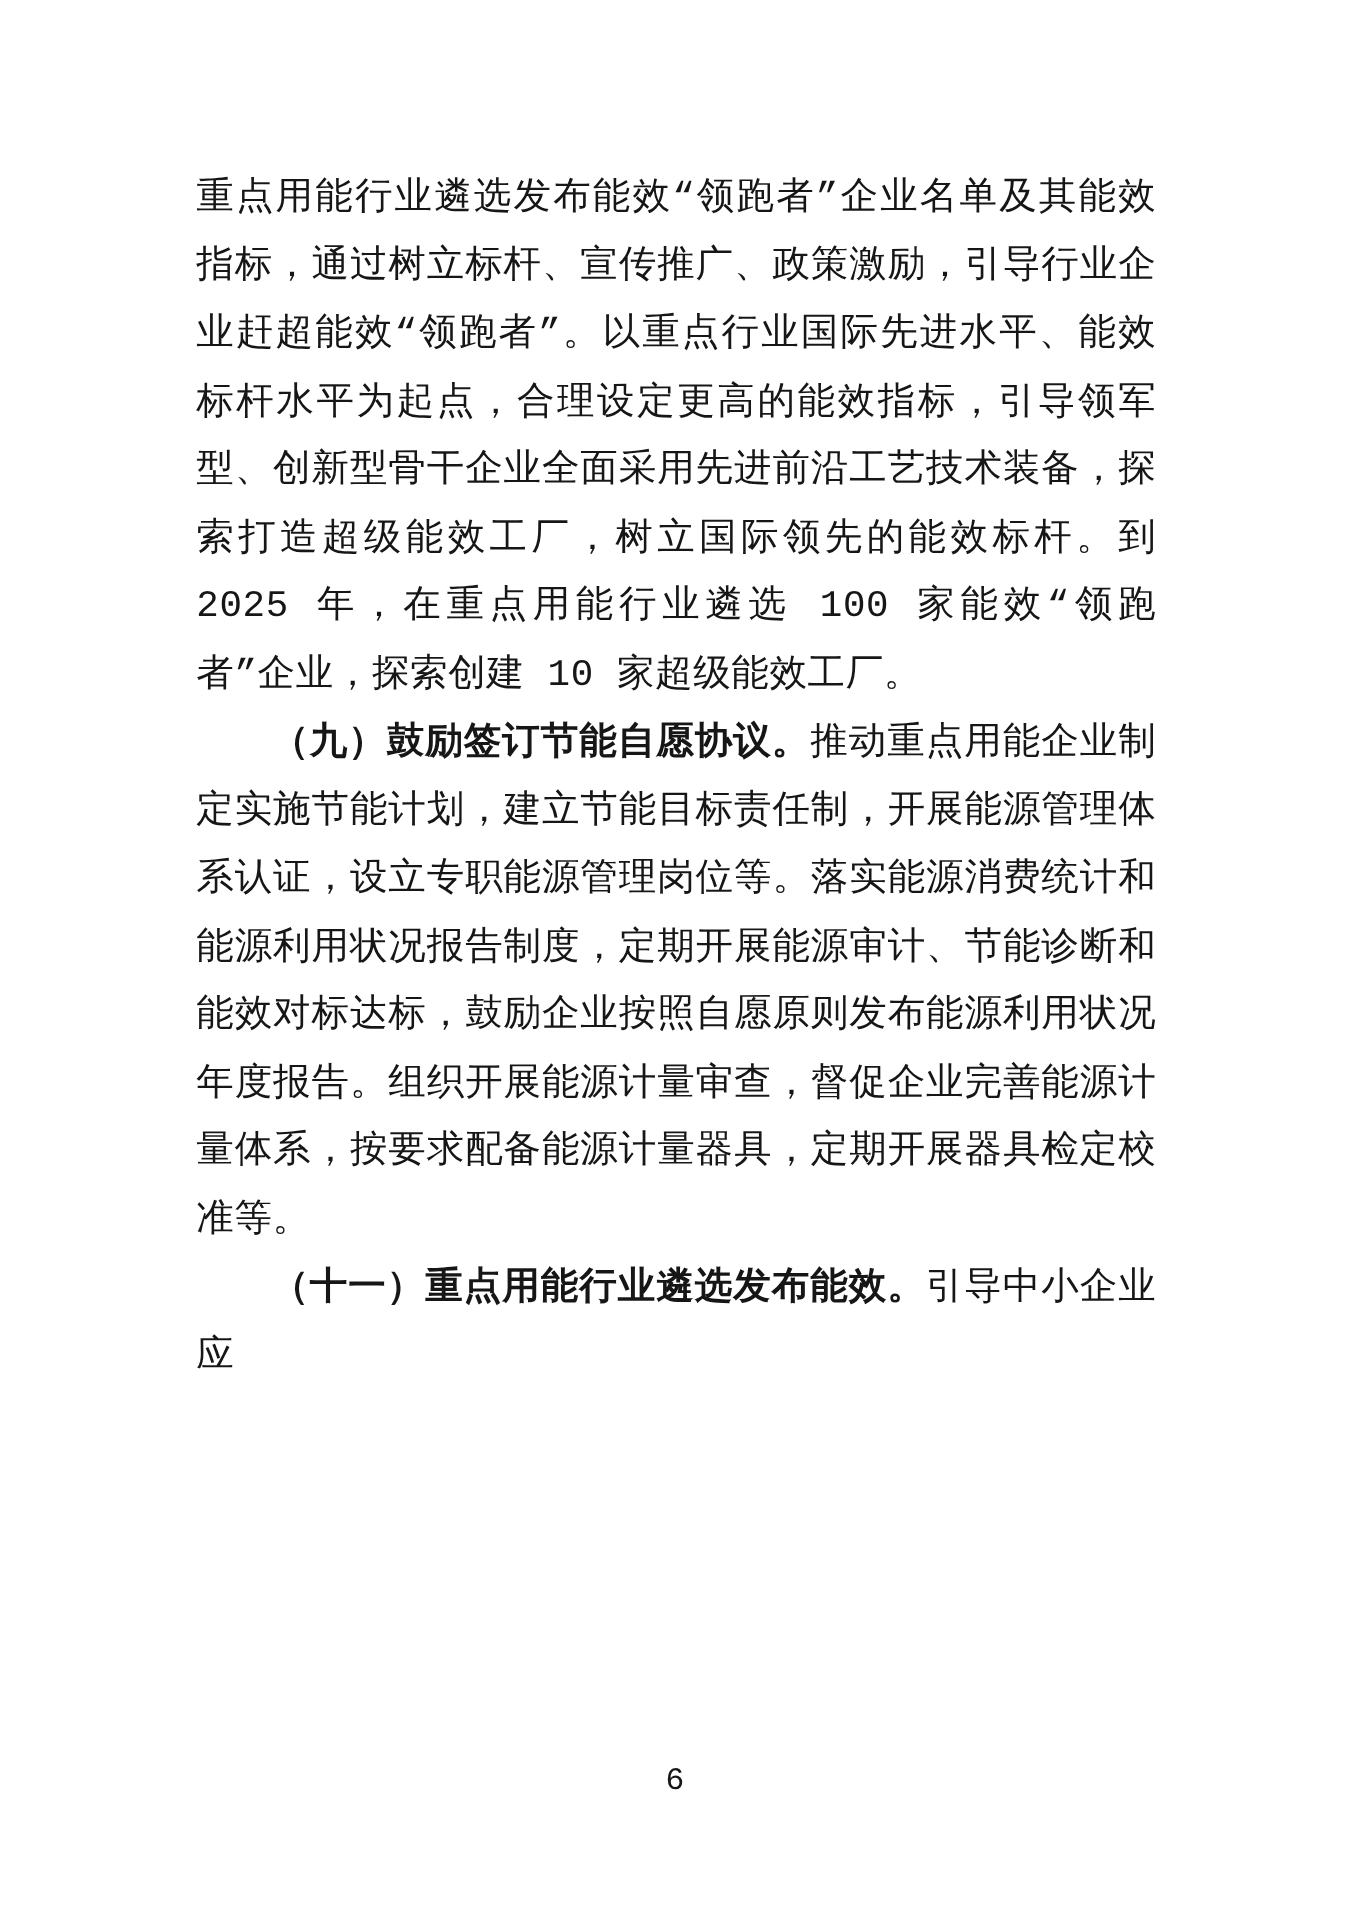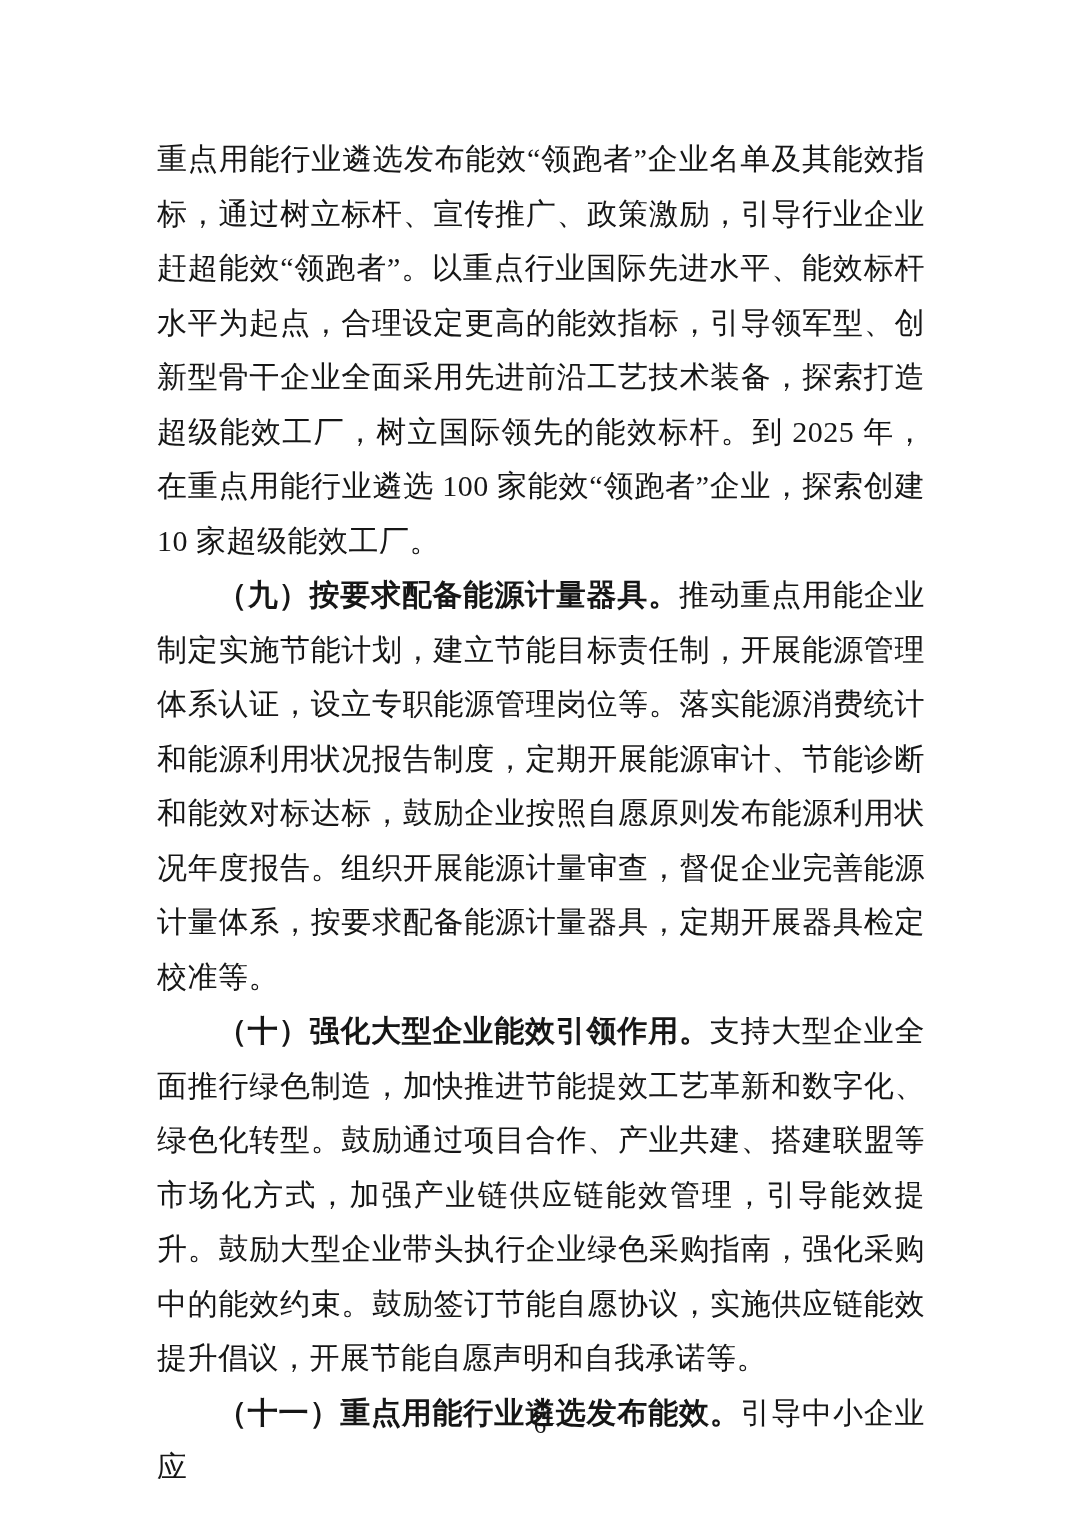--- a/index.html
+++ b/index.html
@@ -6,21 +6,21 @@
     margin: 0;
     padding: 0;
     background: #ffffff;
   }
   .page {
     position: relative;
     width: 1080px;
     height: 1527px;
     background: #ffffff;
     overflow: hidden;
-    font-family: Liberation Serif, serif;
+    font-family: Liberation Mono, monospace;
     color: #161616;
   }
   .doc-body {
     position: absolute;
     left: 157px;
     top: 132px;
     width: 768px;
     font-size: 30px;
     line-height: 54.5px;
     text-align: justify;
@@ -49,20 +49,19 @@
     color: #161616;
   }
 </style>
 </head>
 <body>
 
 <div class="page">
 
   <div class="doc-body">
       <p class="para"><b class="para-lead"></b><span class="para-text">重点用能行业遴选发布能效“领跑者”企业名单及其能效指标，通过树立标杆、宣传推广、政策激励，引导行业企业赶超能效“领跑者”。以重点行业国际先进水平、能效标杆水平为起点，合理设定更高的能效指标，引导领军型、创新型骨干企业全面采用先进前沿工艺技术装备，探索打造超级能效工厂，树立国际领先的能效标杆。到 2025 年，在重点用能行业遴选 100 家能效“领跑者”企业，探索创建 10 家超级能效工厂。</span></p>
-      <p class="para indent"><b class="para-lead">（九）按要求配备能源计量器具。</b><span class="para-text">推动重点用能企业制定实施节能计划，建立节能目标责任制，开展能源管理体系认证，设立专职能源管理岗位等。落实能源消费统计和能源利用状况报告制度，定期开展能源审计、节能诊断和能效对标达标，鼓励企业按照自愿原则发布能源利用状况年度报告。组织开展能源计量审查，督促企业完善能源计量体系，按要求配备能源计量器具，定期开展器具检定校准等。</span></p>
-      <p class="para indent"><b class="para-lead">（十）强化大型企业能效引领作用。</b><span class="para-text">支持大型企业全面推行绿色制造，加快推进节能提效工艺革新和数字化、绿色化转型。鼓励通过项目合作、产业共建、搭建联盟等市场化方式，加强产业链供应链能效管理，引导能效提升。鼓励大型企业带头执行企业绿色采购指南，强化采购中的能效约束。鼓励签订节能自愿协议，实施供应链能效提升倡议，开展节能自愿声明和自我承诺等。</span></p>
+      <p class="para indent"><b class="para-lead">（九）鼓励签订节能自愿协议。</b><span class="para-text">推动重点用能企业制定实施节能计划，建立节能目标责任制，开展能源管理体系认证，设立专职能源管理岗位等。落实能源消费统计和能源利用状况报告制度，定期开展能源审计、节能诊断和能效对标达标，鼓励企业按照自愿原则发布能源利用状况年度报告。组织开展能源计量审查，督促企业完善能源计量体系，按要求配备能源计量器具，定期开展器具检定校准等。</span></p>
       <p class="para indent"><b class="para-lead">（十一）重点用能行业遴选发布能效。</b><span class="para-text">引导中小企业应</span></p>
     </div>
 
   <div class="page-footer">6</div>
 
 </div>
 
 </body></html>

